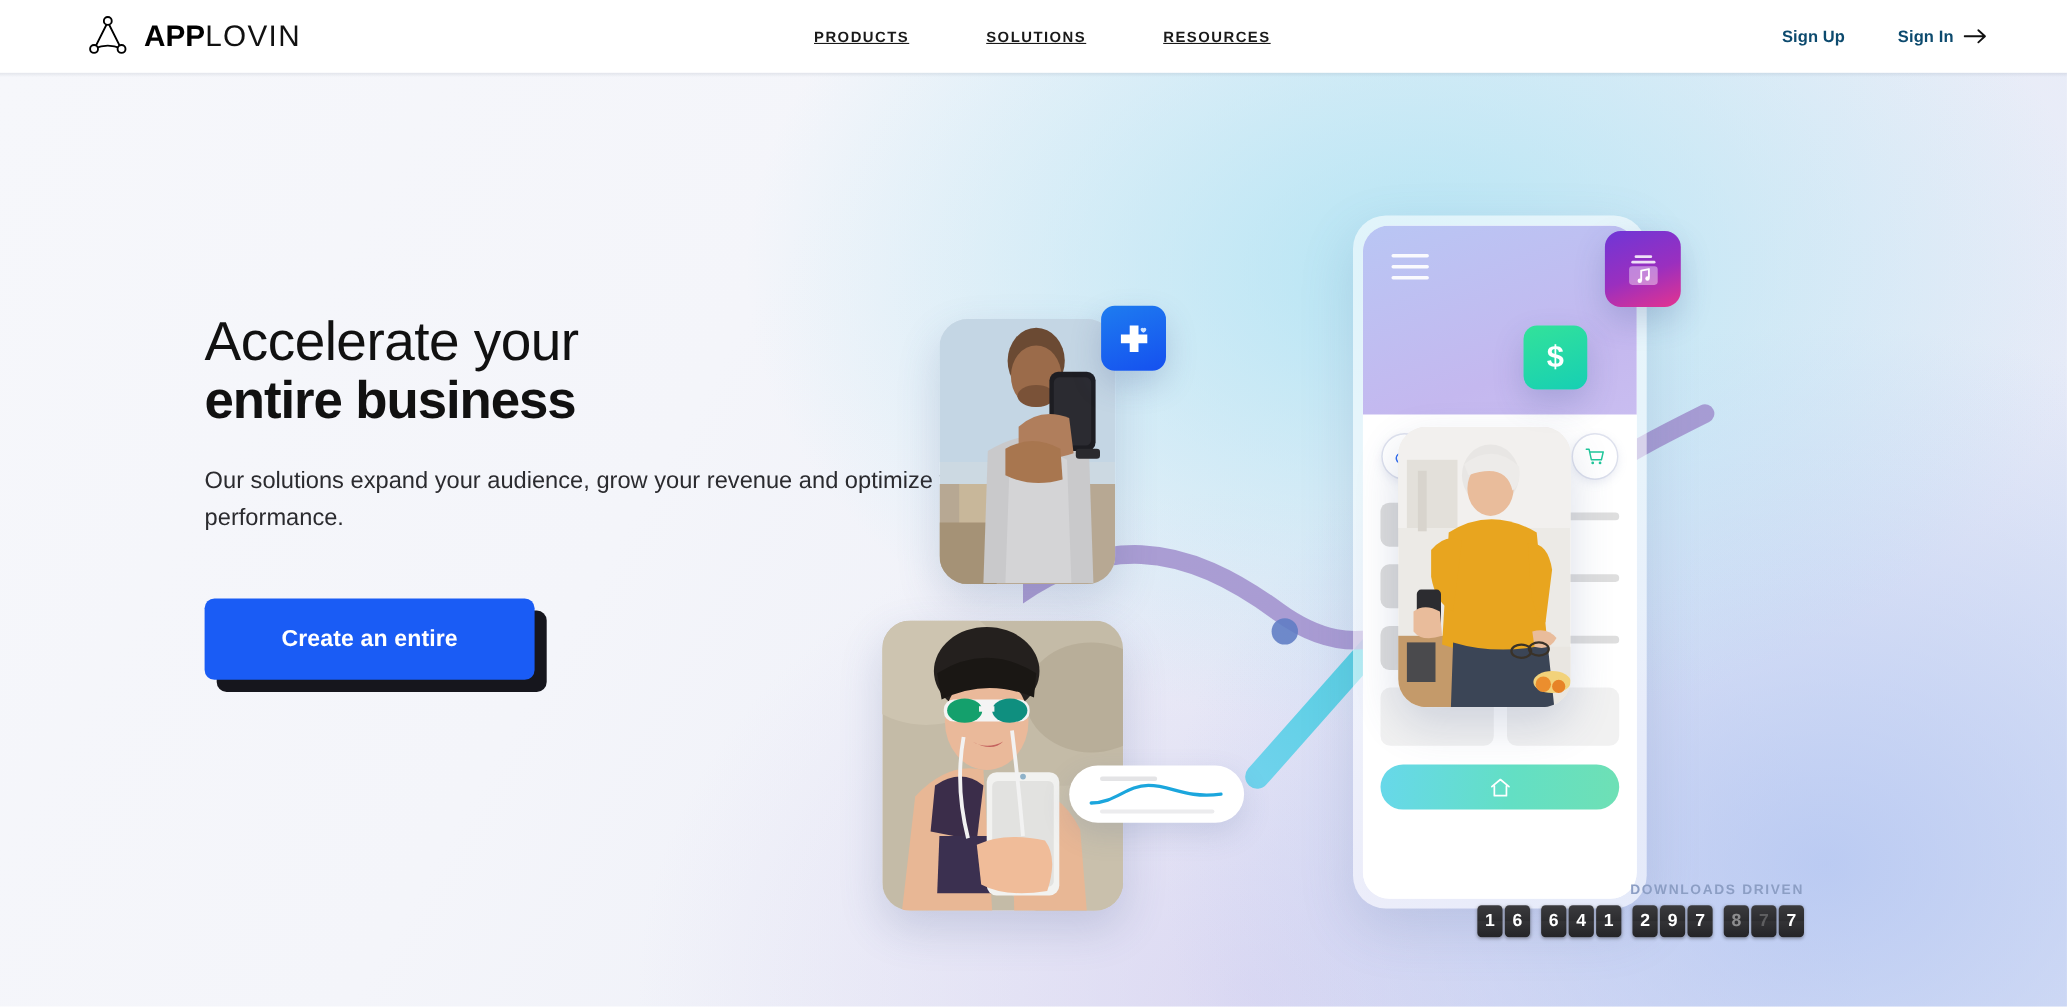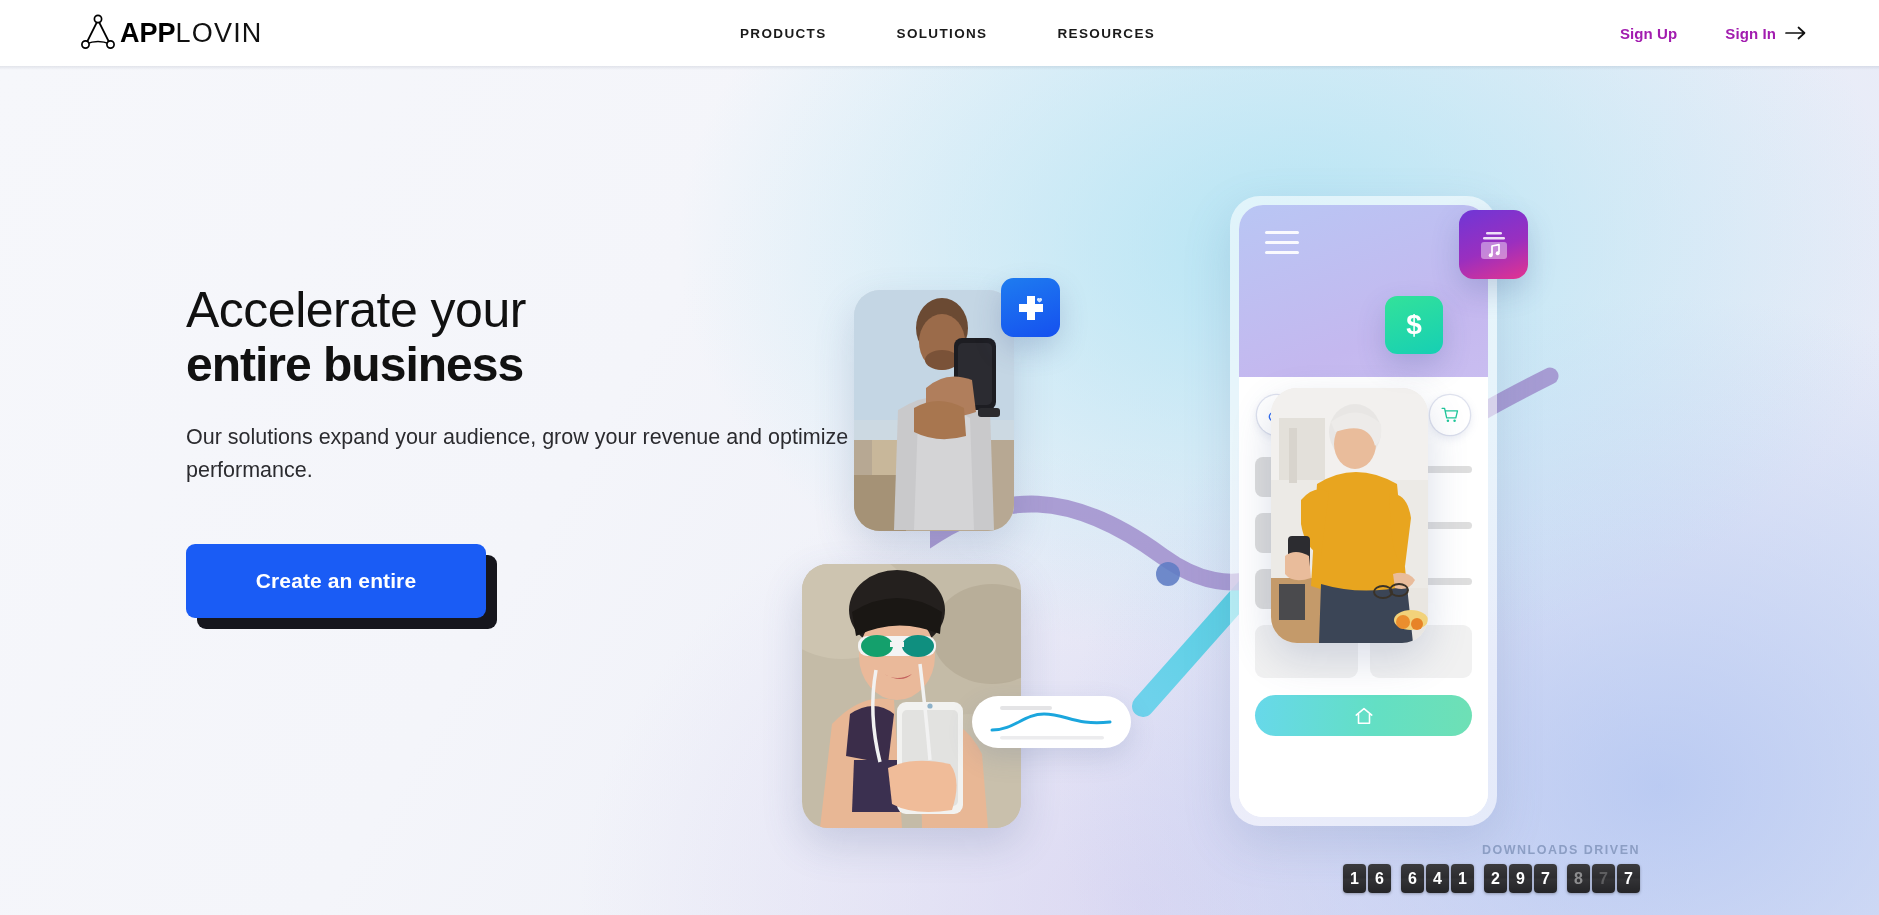--- a/index.html
+++ b/index.html
@@ -16,42 +16,42 @@
     background:#ffffff; z-index:50;
     display:flex; align-items:center;
   }
   .header-shadow {
     position:absolute; top:66px; left:0; width:1879px; height:4px;
     background:linear-gradient(to bottom, rgba(120,130,150,0.16), rgba(120,130,150,0));
     z-index:49;
   }
   .logo-wrap {
     position:absolute; left:76px; top:50%; transform:translateY(-50%);
-    display:flex; align-items:center; 
+    display:flex; align-items:center; gap:11px;
   }
   .logo-mark { width:44px; height:40px; display:block; }
   .logo-text { font-size:27px; letter-spacing:0.5px; line-height:1; white-space:nowrap; }
   .logo-text .b { font-weight:700; color:#000; letter-spacing:0px; }
   .logo-text .l { font-weight:300; color:#111; letter-spacing:1.2px; }
 
   .main-nav {
     position:absolute; left:740px; top:0; height:66px;
     display:flex; align-items:center; gap:70px;
   }
   .nav-item {
     font-size:13.5px; font-weight:700; letter-spacing:1.35px;
-    color:#1a1a1a; text-transform:uppercase; cursor:pointer; white-space:nowrap;
+    color:#1a1a1a; text-transform:uppercase; cursor:pointer; white-space:nowrap;text-decoration:underline;
   }
 
   .auth-nav {
     position:absolute; right:72px; top:0; height:66px;
     display:flex; align-items:center; gap:48px;
   }
   .auth-item {
-    font-size:15px; font-weight:700; color:#a21caf;
+    font-size:15px; font-weight:700; color:#0c4a6e;
     cursor:pointer; white-space:nowrap; letter-spacing:0.1px;
     display:flex; align-items:center; gap:9px;
   }
   .arrow-ico { display:block; }
 
   
   .hero {
     position:absolute; top:66px; left:0; width:1879px; height:849px;
     overflow:hidden;
     background:
@@ -164,21 +164,21 @@
 
   
   .spark-card {
     position:absolute; left:42px; top:590px; width:159px; height:52px;
     background:#fff; border-radius:26px;
     box-shadow:0 10px 26px rgba(80,100,150,0.17);
     display:flex; align-items:center; justify-content:center;
   }
 
   
-  .counter { position:absolute; left:410px; top:696px; width:300px;margin-top:41px; }
+  .counter { position:absolute; left:410px; top:696px; width:300px; }
   .counter-label {
     text-align:right; font-size:12.5px; font-weight:700; letter-spacing:1.5px;
     color:#8c9ec4; text-transform:uppercase; margin-bottom:7px;
   }
   .digit-groups { display:flex; justify-content:flex-end; gap:10px; }
   .digit-group { display:flex; gap:2px; }
   .digit {
     width:23px; height:29px; border-radius:4px;
     background:linear-gradient(180deg,#3b3b3e 0%,#2c2c2f 49%,#333336 51%,#242427 100%);
     color:#fff; font-size:16px; font-weight:700;

